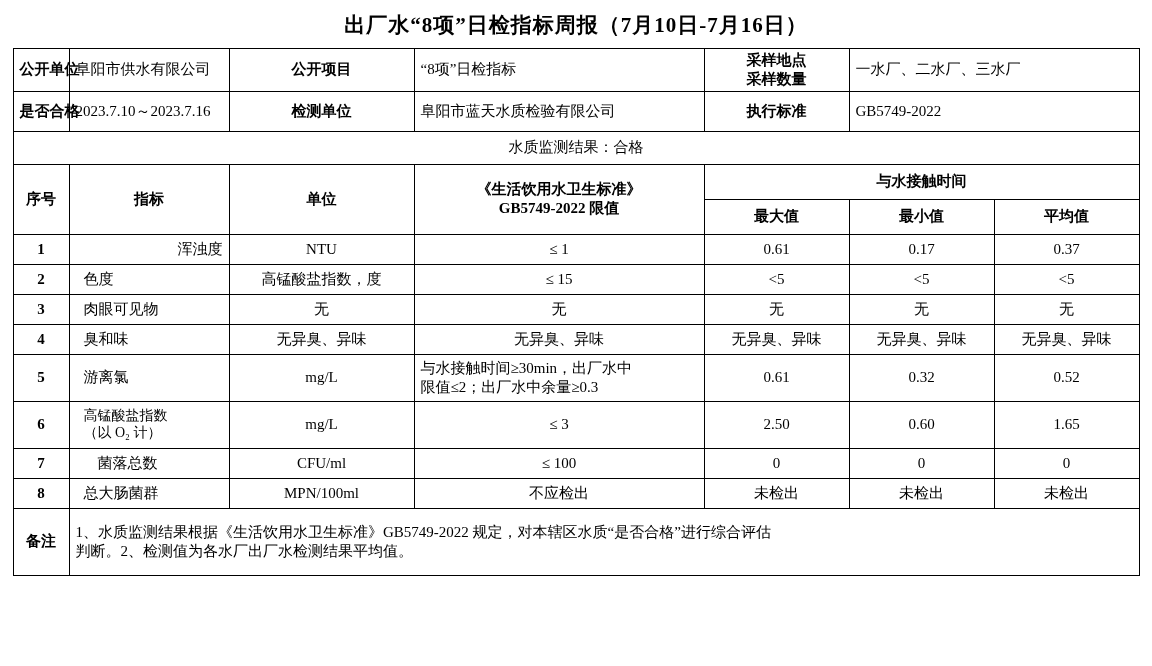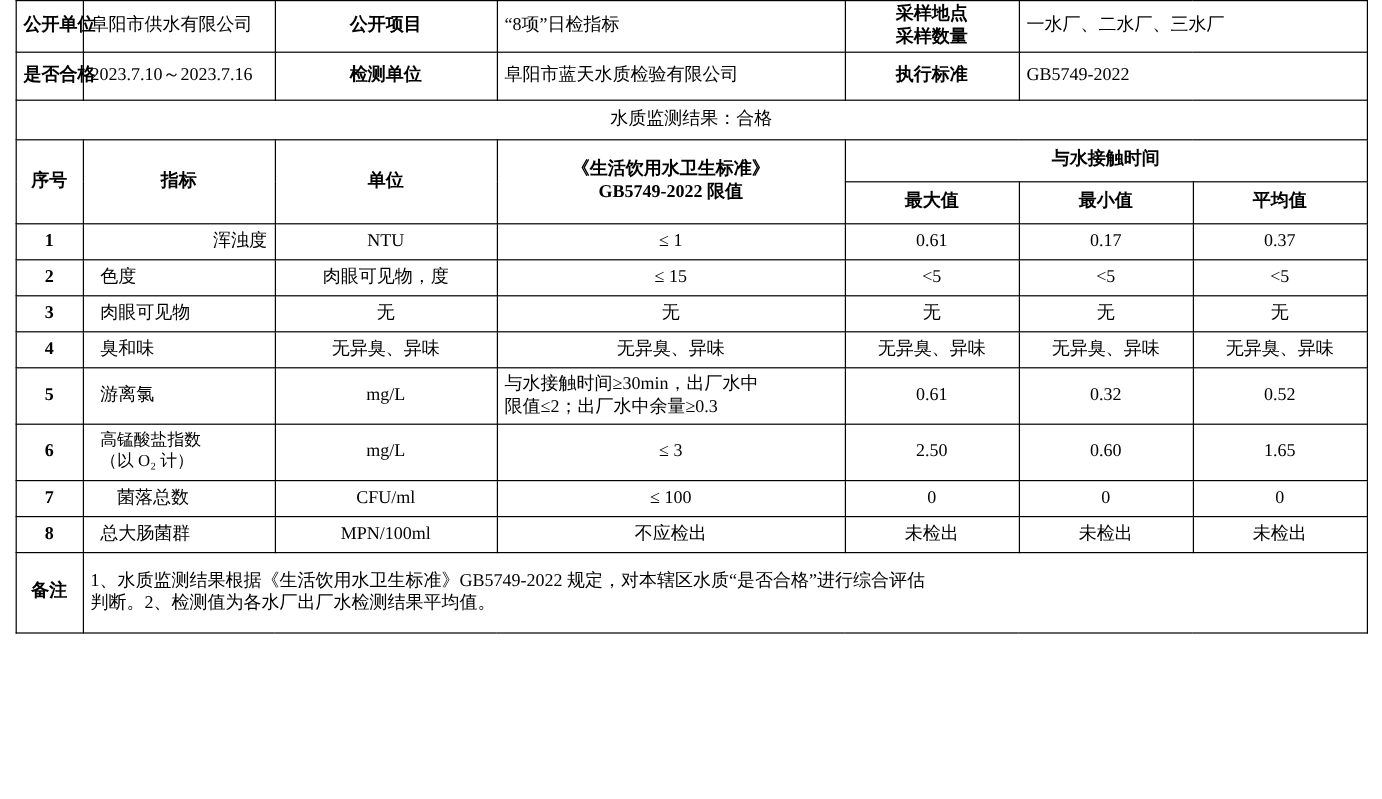--- a/index.html
+++ b/index.html
@@ -101,20 +101,21 @@
     line-height: 1.6;
     text-align: left;
     padding: 4px 6px 4px 8px;
   }
 </style>
 </head>
 <body>
 
 <div class="page">
 
+  <div class="doc-title">出厂水“8项”日检指标周报（7月10日-7月16日）</div>
 
   <table class="report">
     <colgroup>
       <col style="width:56px">
       <col style="width:160px">
       <col style="width:185px">
       <col style="width:290px">
       <col style="width:145px">
       <col style="width:145px">
       <col style="width:145px">
@@ -168,21 +169,21 @@
         <td class="cell-center">NTU</td>
         <td class="cell-center">≤ 1</td>
         <td class="cell-center">0.61</td>
         <td class="cell-center">0.17</td>
         <td class="cell-center">0.37</td>
       </tr>
 
       <tr class="data-row">
         <td class="idx">2</td>
         <td class="cell-center" style="text-align:left;padding-left:14px">色度</td>
-        <td class="cell-center">肉眼可见物，度</td>
+        <td class="cell-center">高锰酸盐指数，度</td>
         <td class="cell-center">≤ 15</td>
         <td class="cell-center">&lt;5</td>
         <td class="cell-center">&lt;5</td>
         <td class="cell-center">&lt;5</td>
       </tr>
 
       <tr class="data-row">
         <td class="idx">3</td>
         <td class="cell-center" style="text-align:left;padding-left:14px">肉眼可见物</td>
         <td class="cell-center">无</td>

